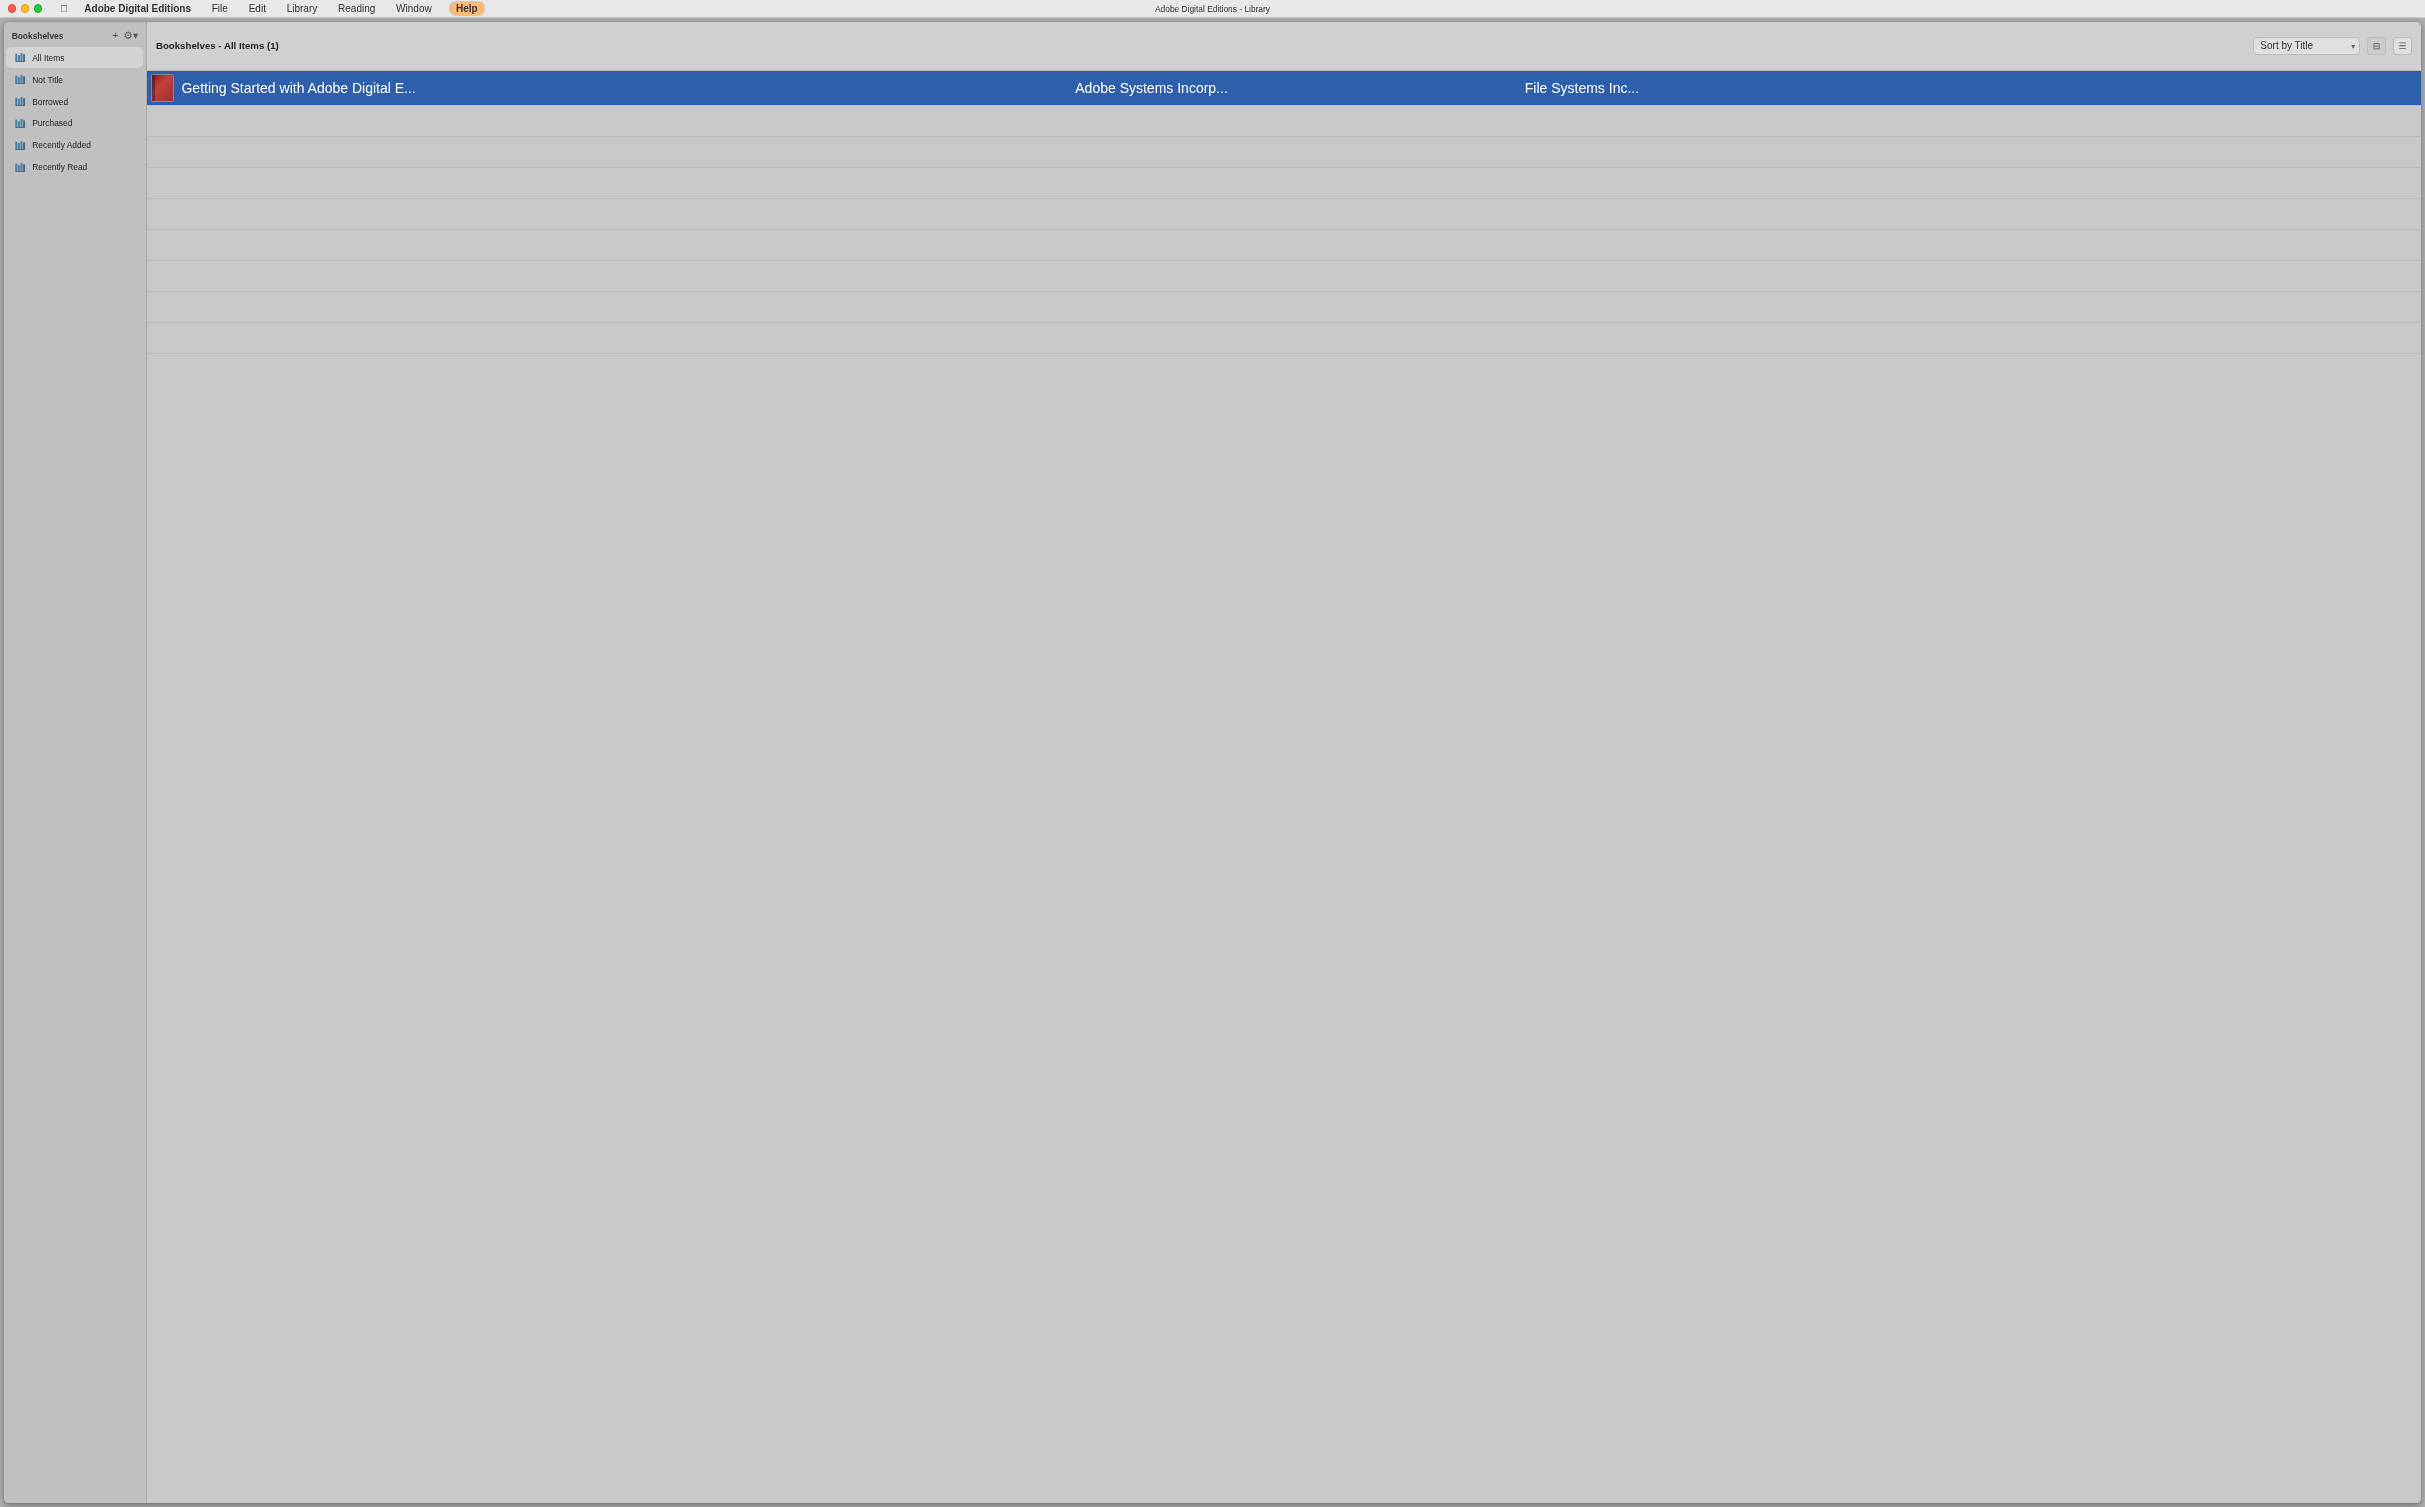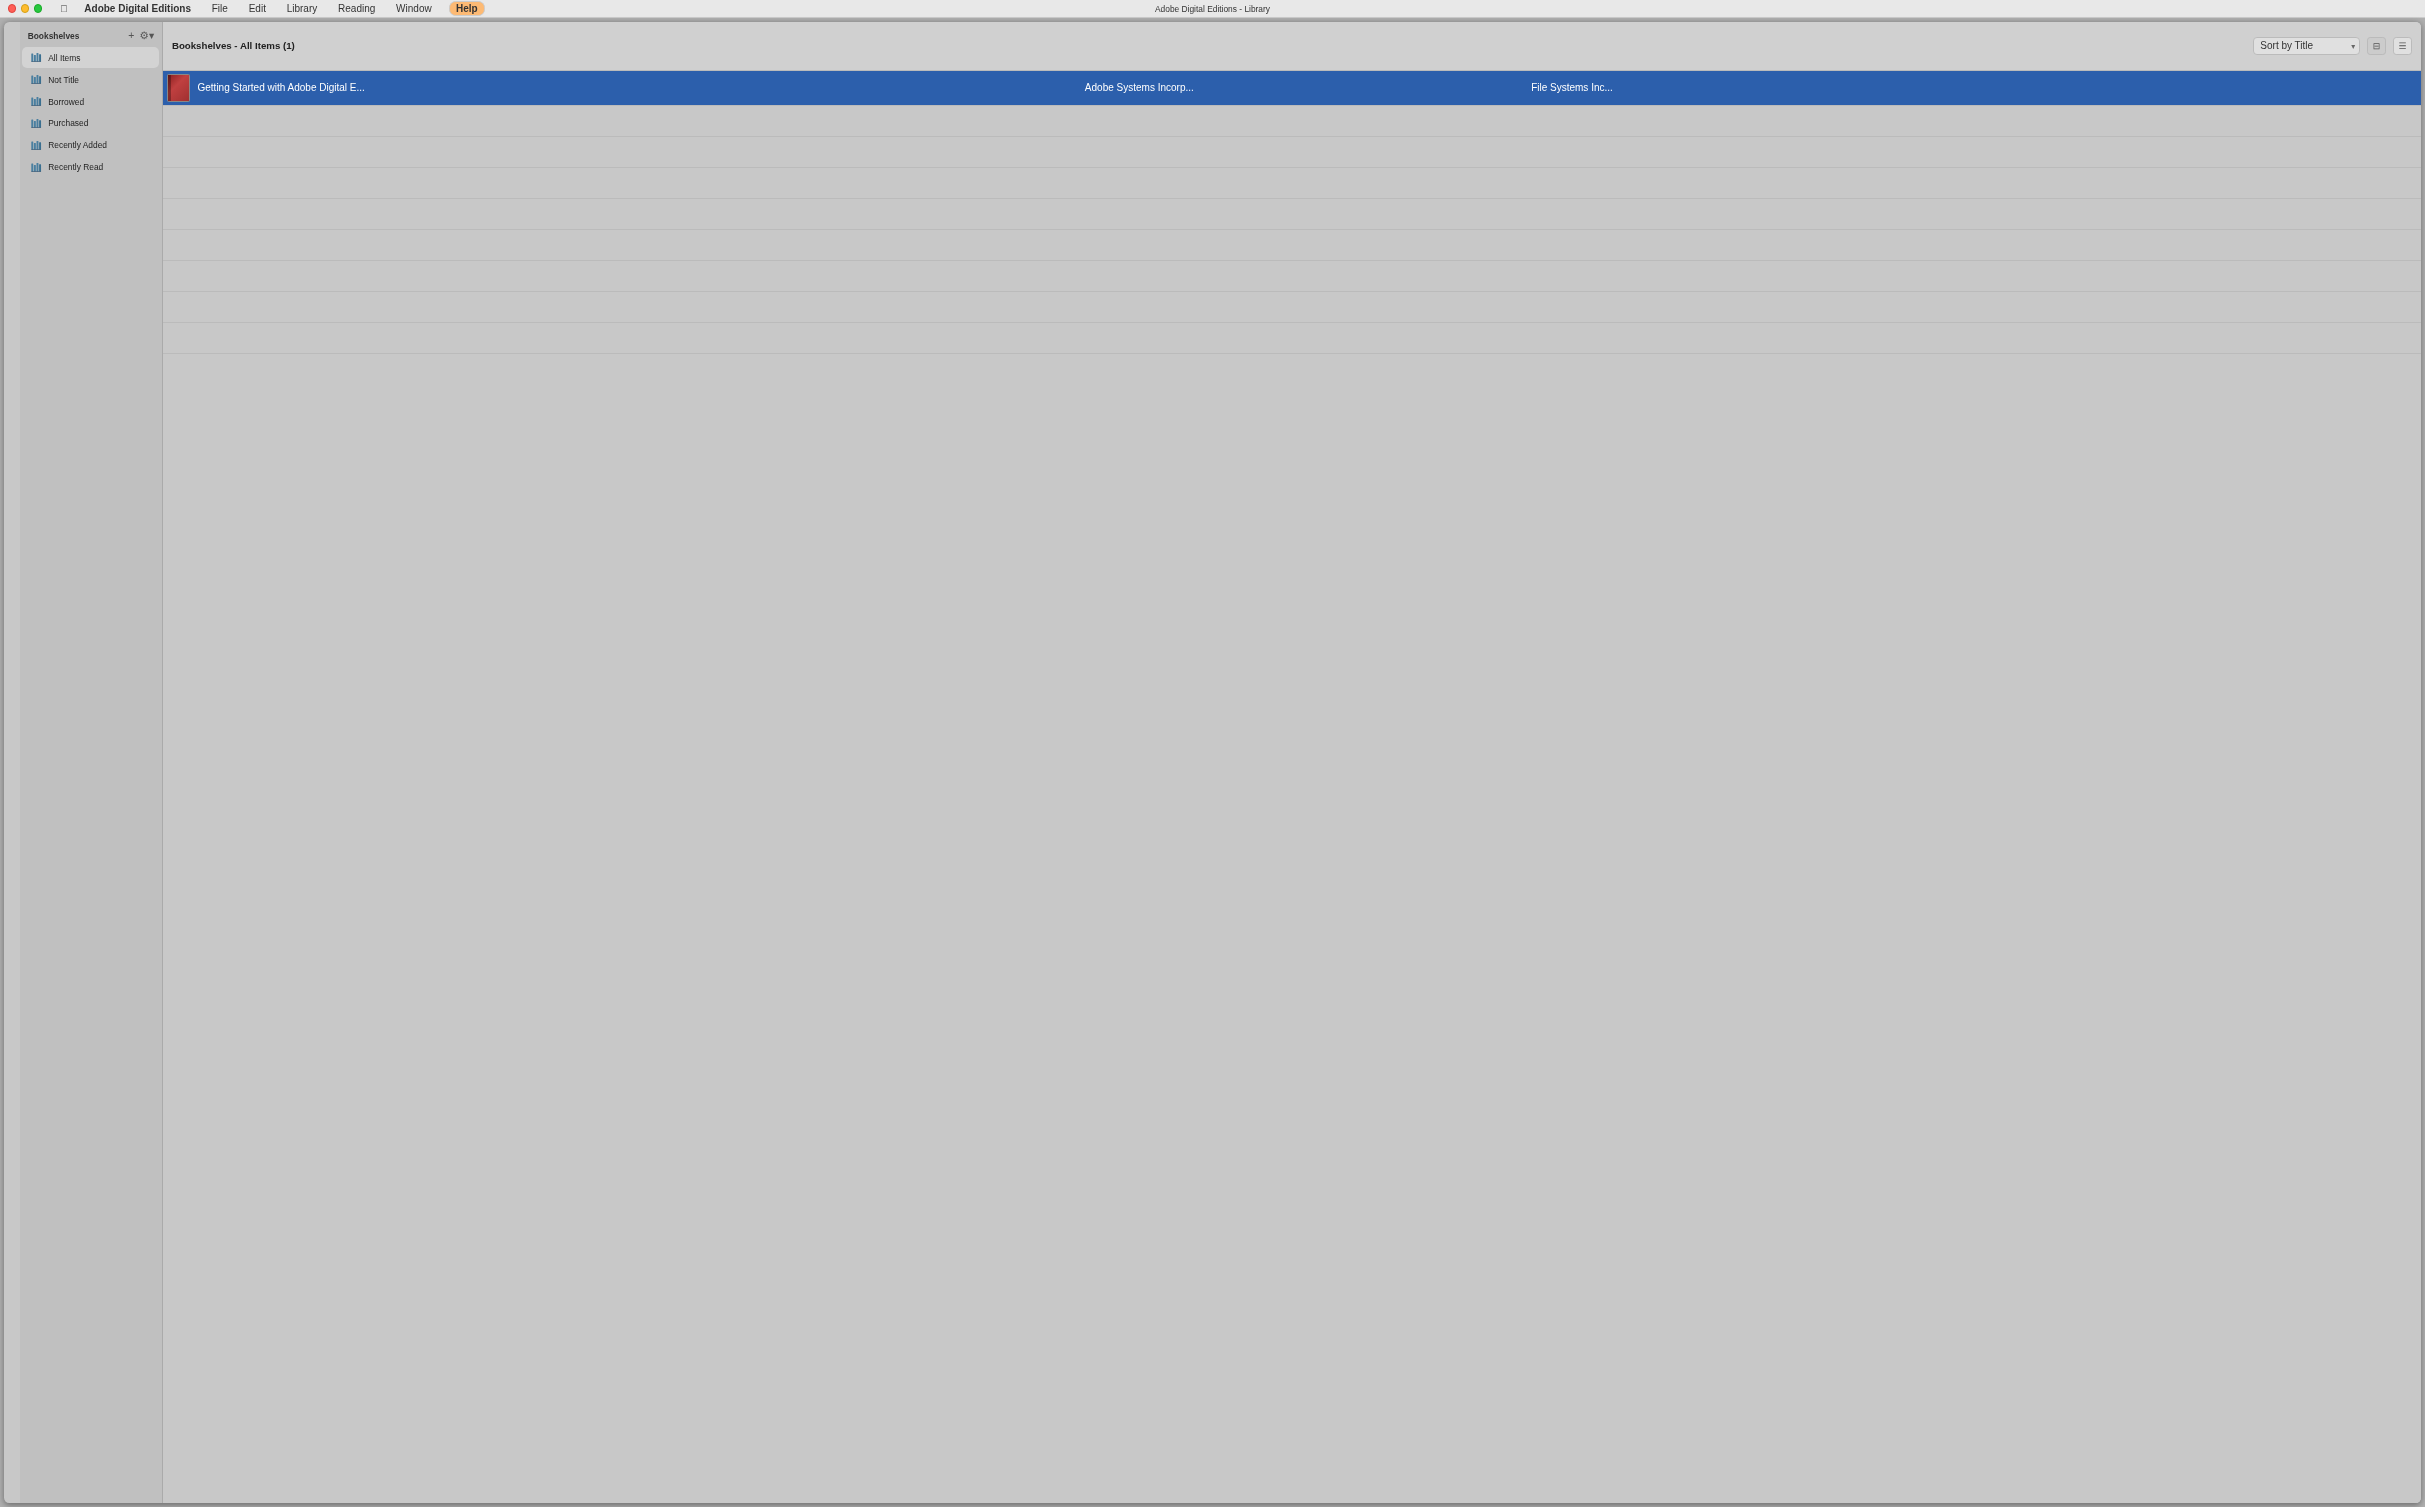--- a/index.html
+++ b/index.html
@@ -80,21 +80,20 @@
       border-radius: 5.2px;
       overflow: hidden;
       box-shadow: 0 1.3px 6.5px rgba(0,0,0,0.4);
     }
 
     
     .window-content {
       flex: 1;
       display: flex;
       overflow: hidden;
-      margin-left: 16px;
     }
 
     
     .sidebar {
       width: 143px;
       background: #c0c0c0;
       display: flex;
       flex-direction: column;
       padding: 6.5px 0;
       border-right: 0.6px solid #aaa;
@@ -305,21 +304,21 @@
       content: '';
       position: absolute;
       left: 0;
       top: 0;
       bottom: 0;
       width: 2.6px;
       background: rgba(0,0,0,0.3);
     }
 
     .table-cell {
-      font-size: 10px;
+      font-size: 14px;
       color: #222;
       padding: 2.6px;
     }
     .table-cell.title { flex: 2; color: #2060c0; }
     .table-row.selected .table-cell.title { color: #fff; }
     .table-cell.author { flex: 1; }
     .table-cell.publisher { flex: 1; }
     .table-cell.lastread { flex: 1; }
 
     

